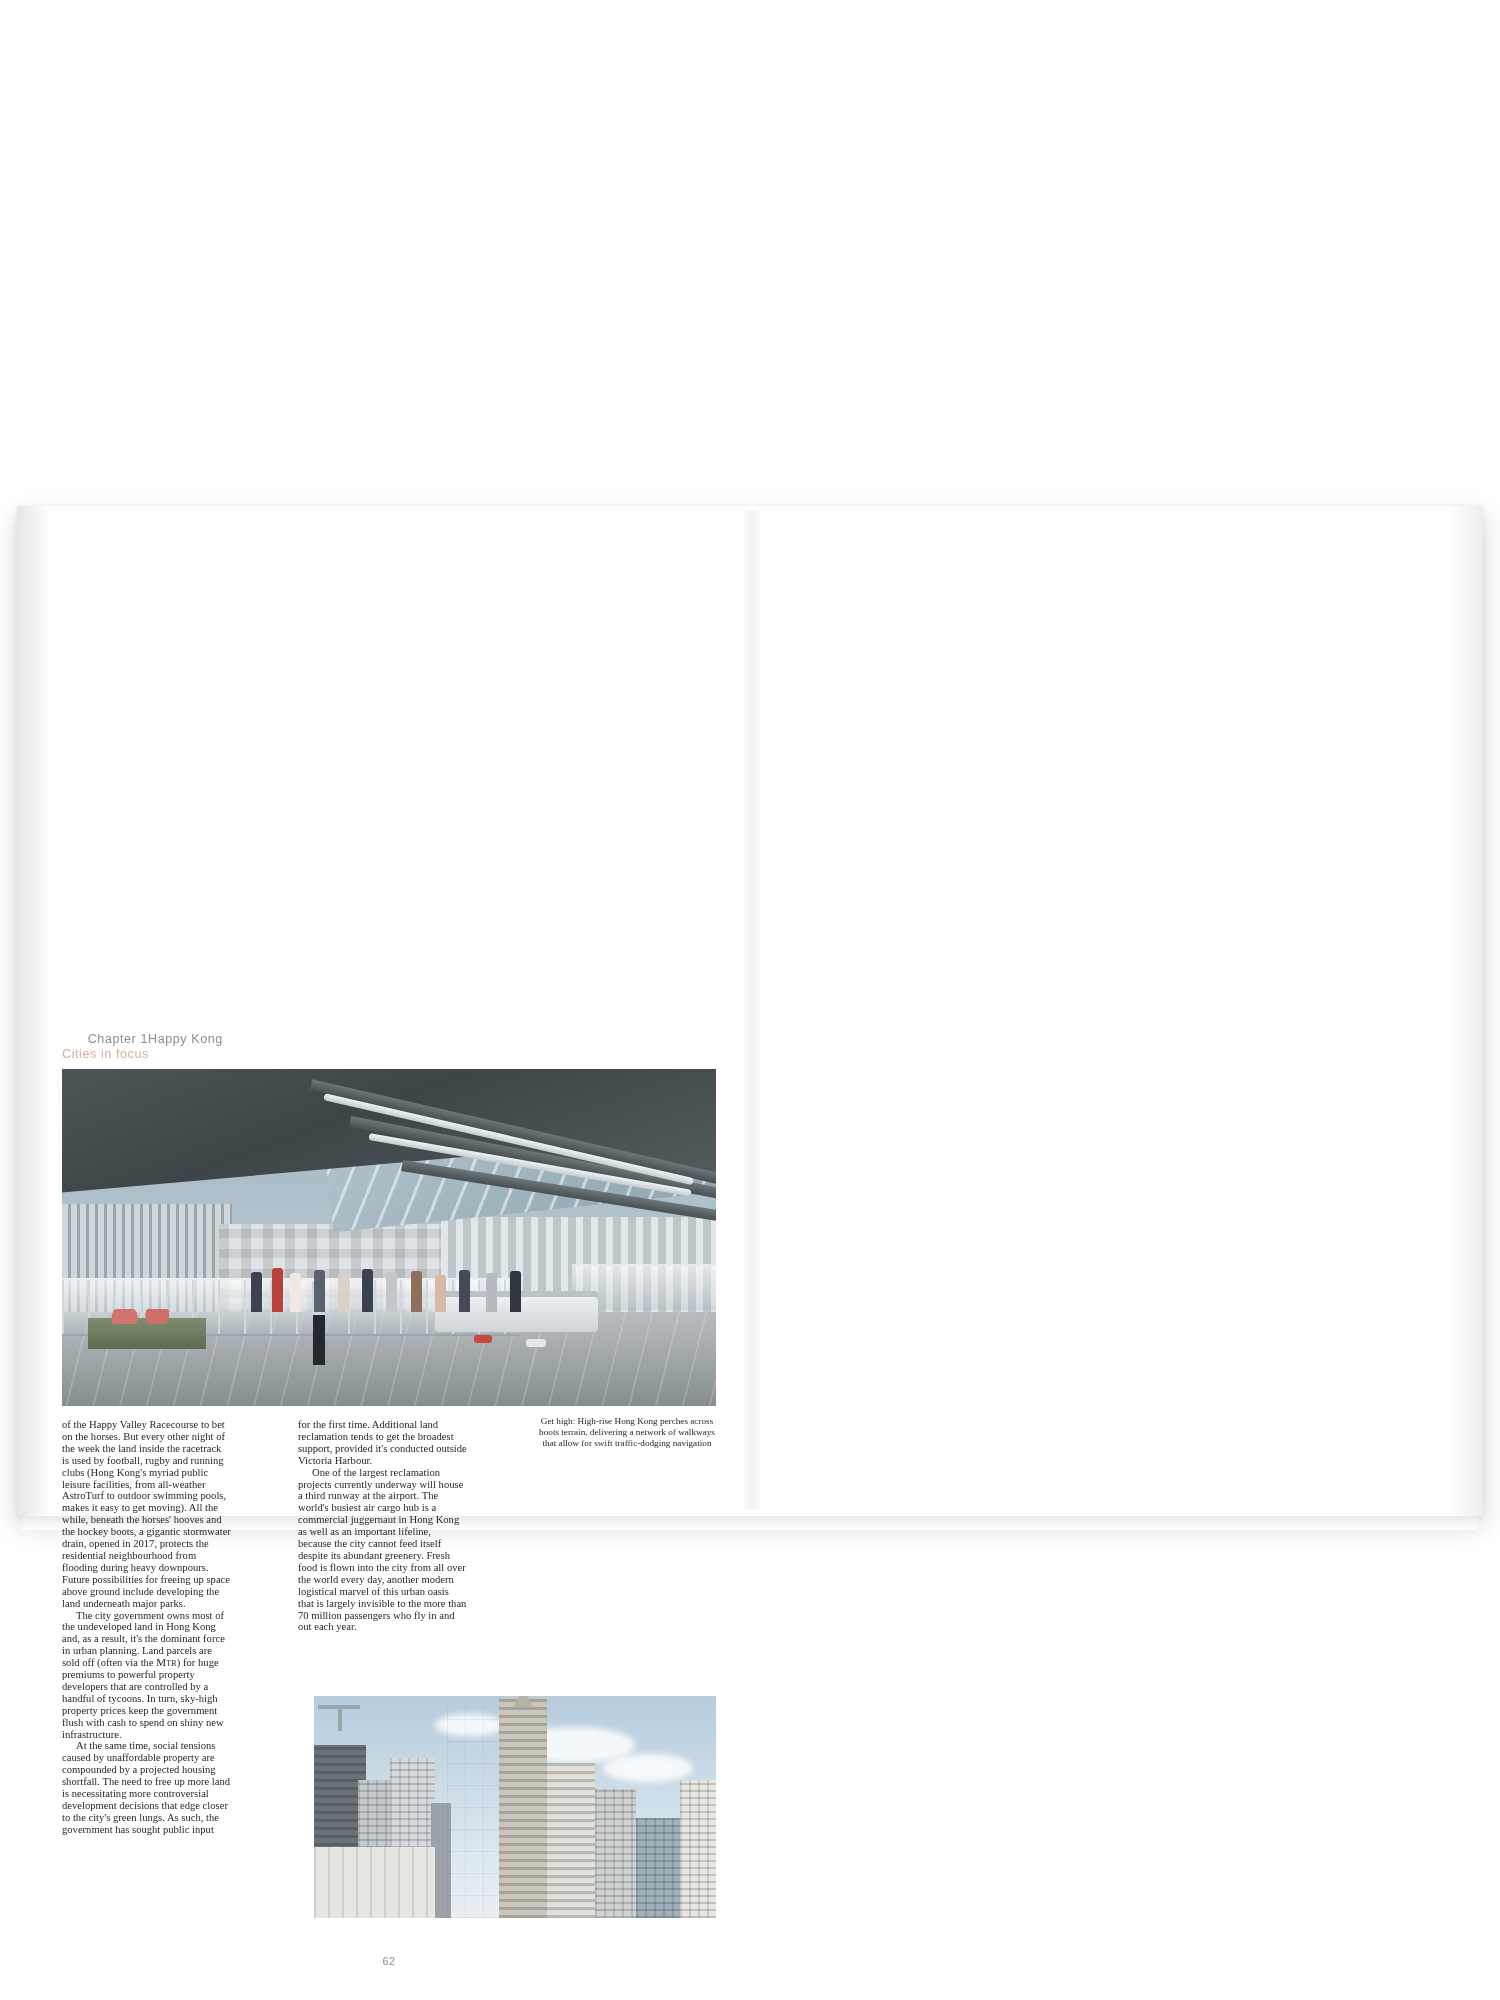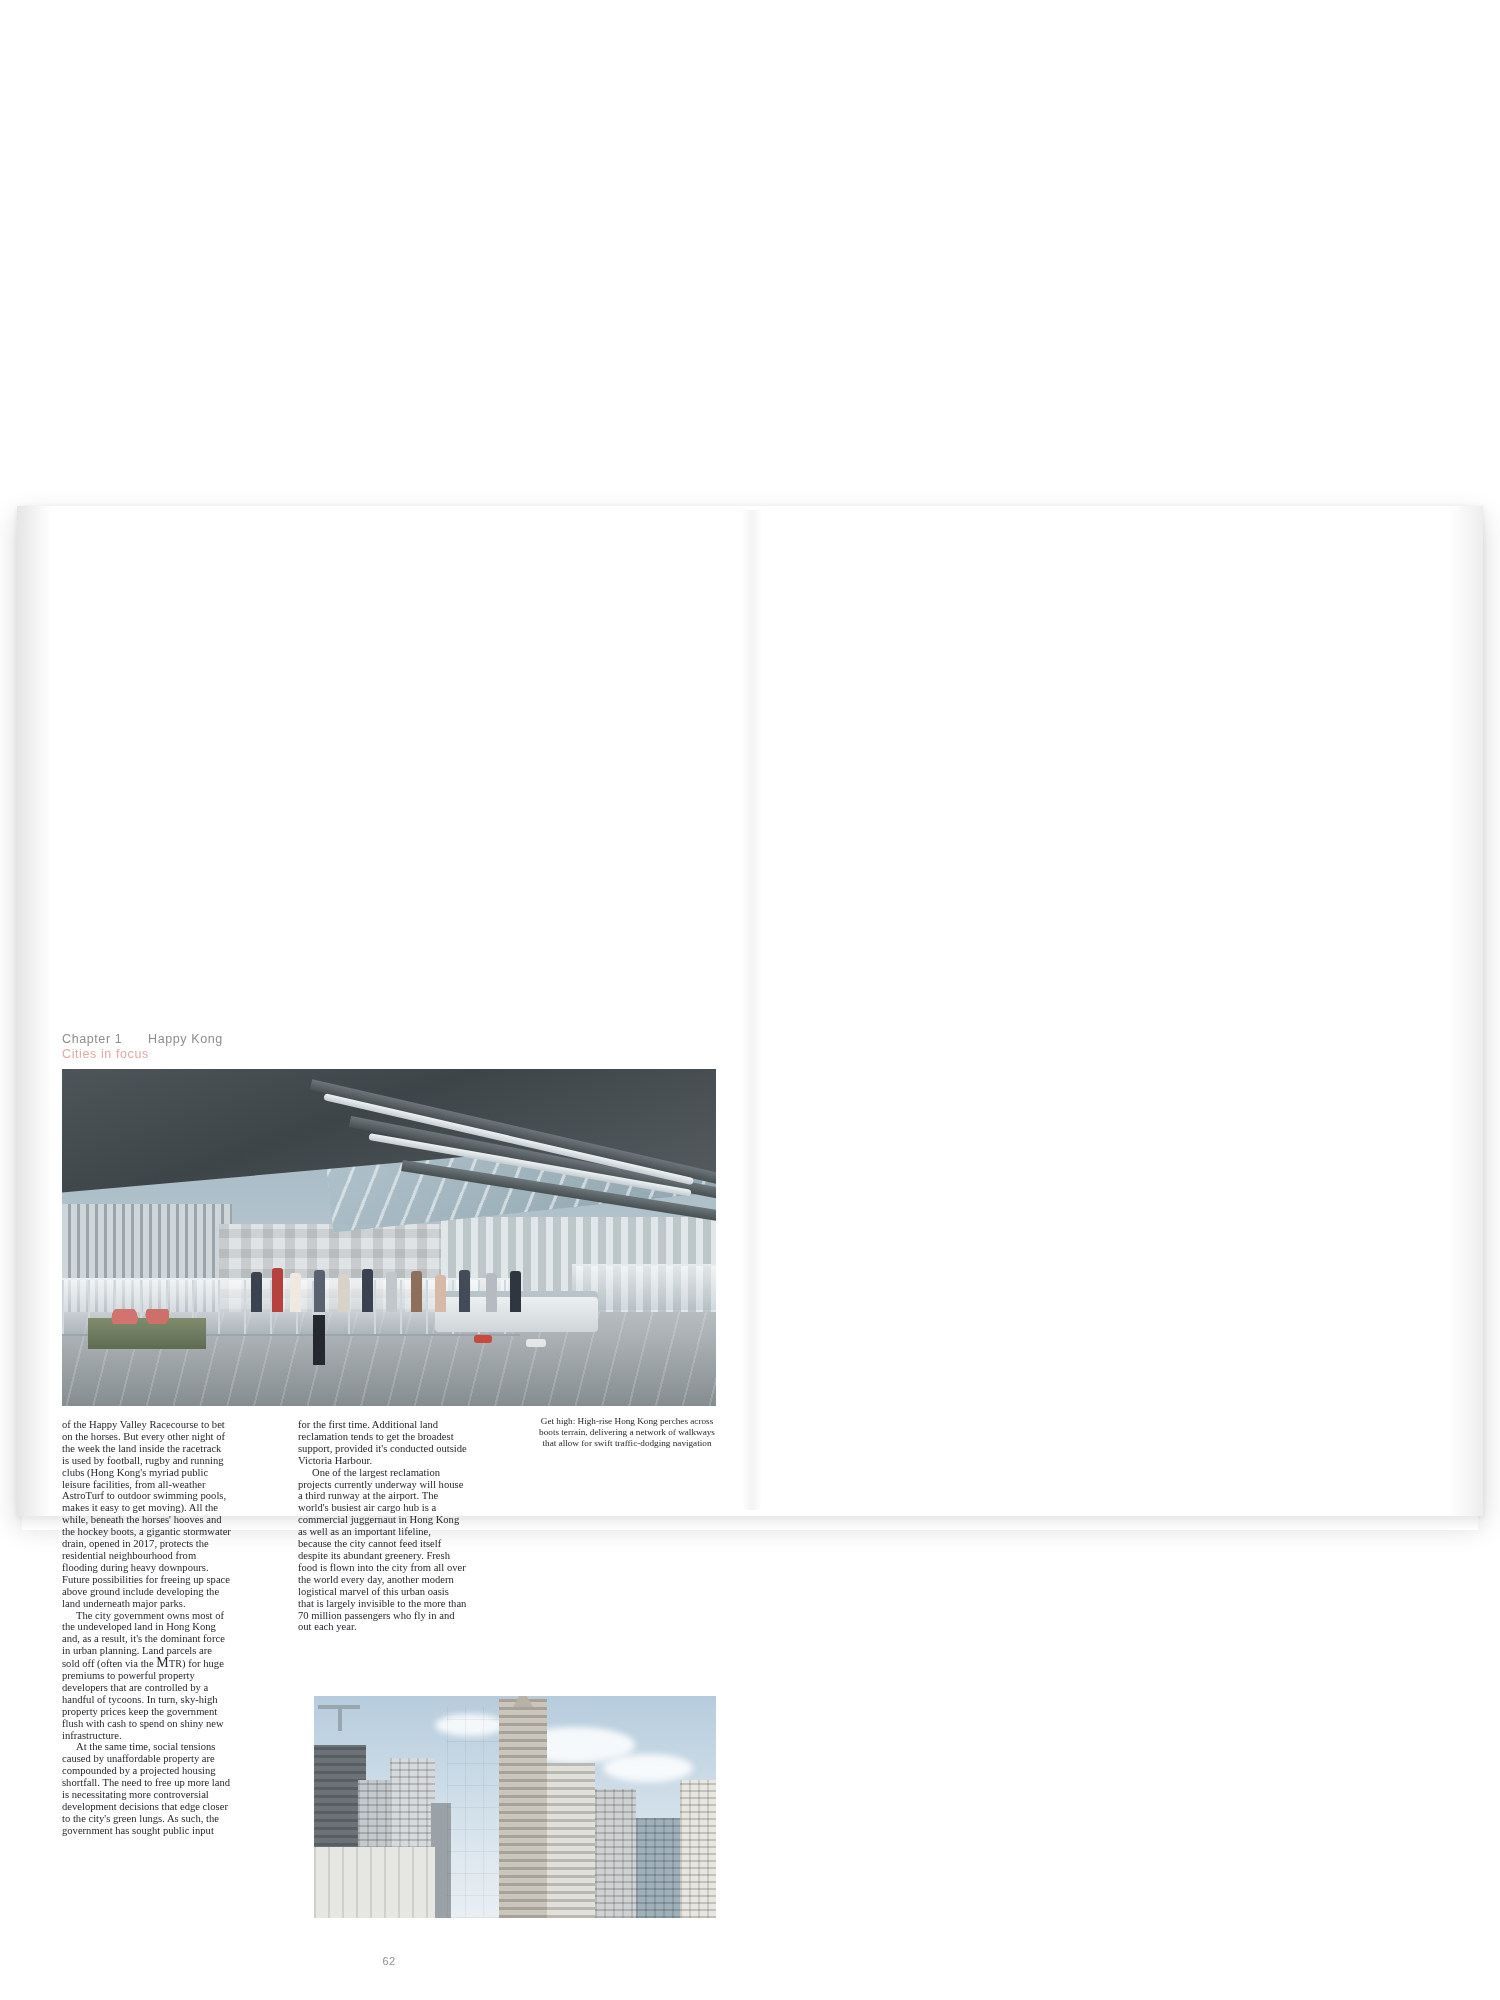--- a/index.html
+++ b/index.html
@@ -79,21 +79,21 @@
     position: absolute;
     left: 45px;
     top: 526px;
     font-family: "Liberation Sans", sans-serif;
     font-size: 12.5px;
     letter-spacing: 0.6px;
     line-height: 15px;
     color: #8d8d8d;
   }
   #running-head .rh-row1 { display: flex; }
-  #running-head .rh-chapter { width: 86px; }
+  #running-head .rh-chapter { width: 86px; text-align: right; }
   #running-head .rh-subject { color: #8d8d8d; }
   #running-head .rh-series  { color: #e0a9a2; }
 
   
   .photo {
     position: absolute;
     overflow: hidden;
     background: #cfcfcf;
   }
 
@@ -226,21 +226,21 @@
     position: absolute;
     font-family: "Liberation Serif", serif;
     font-size: 10.6px;
     line-height: 11.9px;
     color: #24272b;
     text-align: left;
     hyphens: none;
   }
   .col p { margin: 0; }
   .col p + p { text-indent: 14px; }
-  .sc { font-variant: small-caps; font-size: 14px; letter-spacing: .2px; }
+  .sc { font-variant: small-caps; font-size: 11px; letter-spacing: .2px; }
 
   #col-1 { left: 45px;  top: 913px; width: 169px; }
   #col-2 { left: 281px; top: 913px; width: 169px; }
 
   #caption {
     position: absolute;
     left: 520px; top: 910px; width: 180px;
     font-family: "Liberation Serif", serif;
     font-size: 9.2px;
     line-height: 11.2px;

